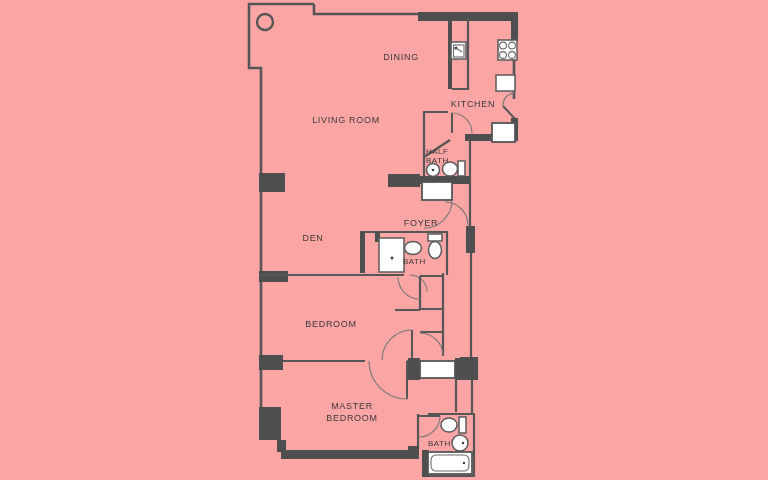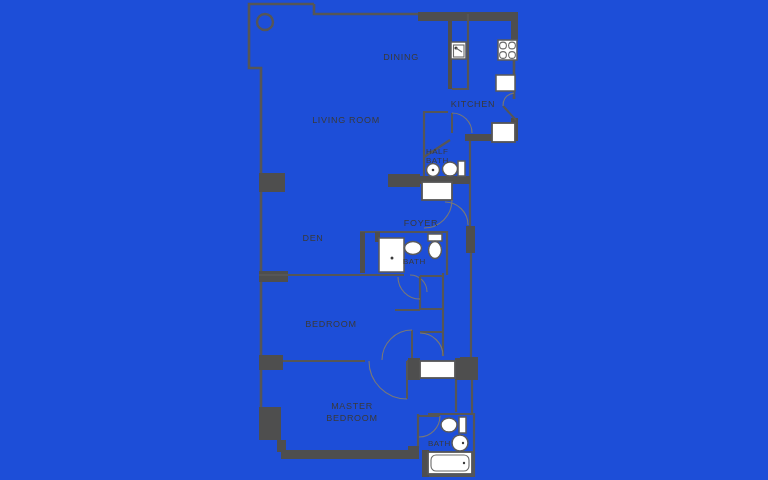--- a/index.html
+++ b/index.html
@@ -1,16 +1,16 @@
 <!DOCTYPE html>
 <html><head>
 <meta charset="utf-8">
 <style>
   html,body{margin:0;padding:0;background:#ffffff;}
-  .stage{position:relative;width:768px;height:480px;background:#1d4ed8;overflow:hidden;
+  .stage{position:relative;width:768px;height:480px;background:#fca5a5;overflow:hidden;
          font-family:"Liberation Sans", sans-serif;}
   svg{position:absolute;left:0;top:0;}
   text{fill:#3a3a3a;font-family:"Liberation Sans",sans-serif;letter-spacing:0.7px;}
   .lbl{font-size:9px;}
   .lbl-sm{font-size:8px;letter-spacing:0.5px;}
   .wall{stroke:#565656;stroke-width:2.2;fill:none;}
   .wall-heavy{stroke:#565656;stroke-width:2.6;fill:none;}
   .solid{fill:#4e4e4e;stroke:none;}
   .fix{stroke:#5a5a5a;stroke-width:1.5;fill:#ffffff;}
   .fix-thin{stroke:#6a6a6a;stroke-width:1.1;fill:none;}

